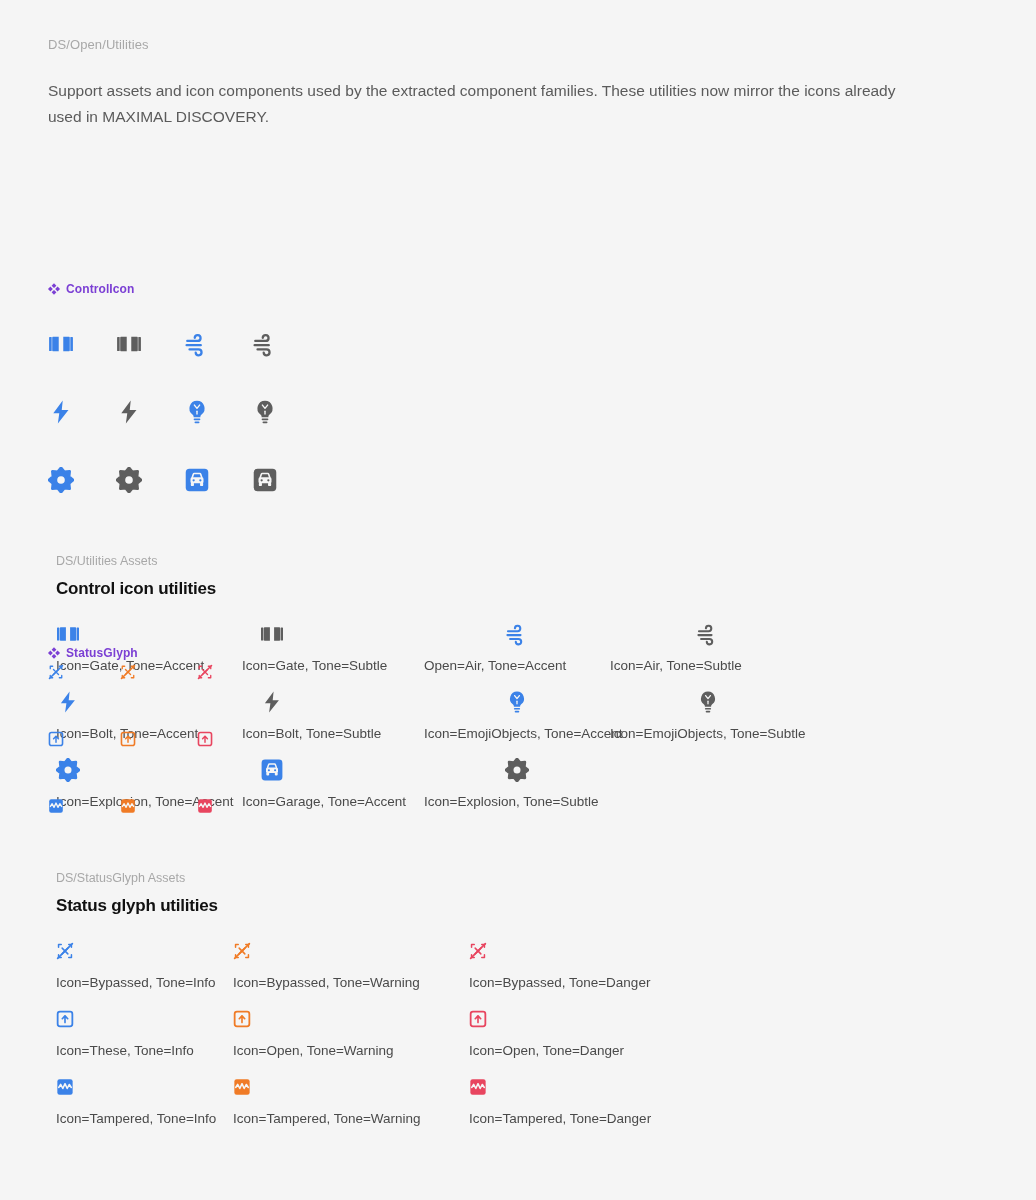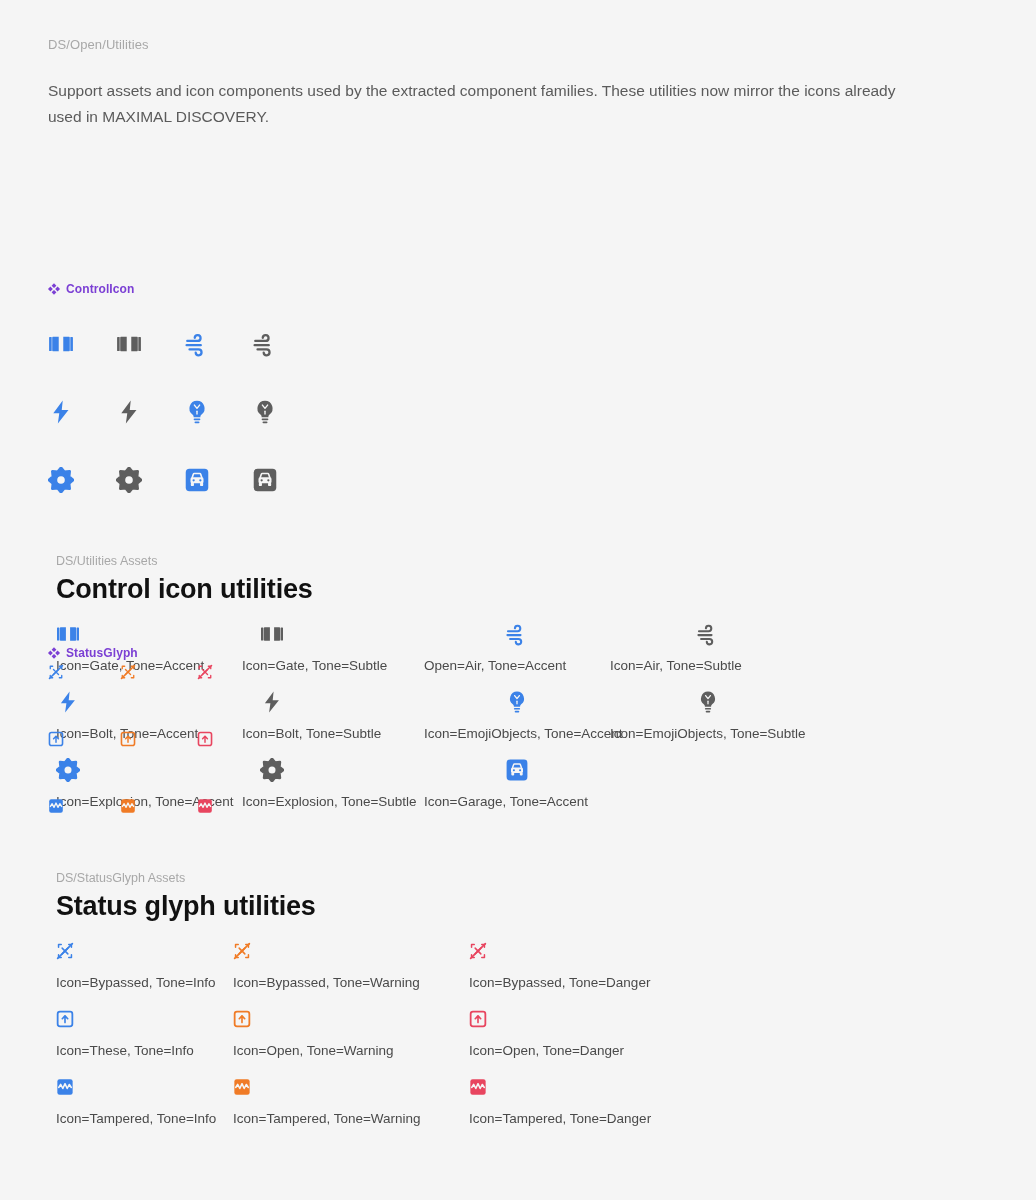--- a/index.html
+++ b/index.html
@@ -67,21 +67,21 @@
   .preview-cell { display: flex; align-items: center; justify-content: flex-start; height: 36px; }
 
   
   .section { position: absolute; left: 48px; margin-left: 8px; }
   .section-eyebrow {
     font-size: 12.5px;
     color: #a8a8a8;
     line-height: 18px;
   }
   .section-title {
-    font-size: 27px;
+    font-size: 17px;
     font-weight: bold;
     color: #111111;
     letter-spacing: -0.2px;
     line-height: 30px;
     margin-top: 4px;
   }
 
   
   .asset-grid {
     margin-top: 14px;
@@ -408,42 +408,42 @@
                 <circle cx="12" cy="12" r="3.5" fill="#f5f5f5"></circle>
               </g>
             </svg>
           </div>
           <div class="asset-label">Icon=Explosion, Tone=Accent</div>
         </div>
         <div class="asset-cell">
           <div class="asset-icon">
             <svg width="24" height="24" viewBox="0 0 24 24">
               <g>
-                <polygon points="12.00,0.80 15.06,4.61 19.92,4.08 19.39,8.94 23.20,12.00 19.39,15.06 19.92,19.92 15.06,19.39 12.00,23.20 8.94,19.39 4.08,19.92 4.61,15.06 0.80,12.00 4.61,8.94 4.08,4.08 8.94,4.61" fill="#5e5e5e" stroke="#5e5e5e" stroke-width="2.6" stroke-linejoin="round"></polygon>
-                <circle cx="12" cy="12" r="3.5" fill="#f5f5f5"></circle>
-              </g>
-            </svg>
-          </div>
-          <div class="asset-label">Icon=Explosion, Tone=Subtle</div>
-        </div>
-        <div class="asset-cell">
-          <div class="asset-icon">
-            <svg width="24" height="24" viewBox="0 0 24 24">
-              <g>
                 <rect x="1.6" y="1.6" width="20.8" height="20.8" rx="3.4" fill="#3b82e8"></rect>
                 <path d="M7.6 9.6 8.6 6.7a1 1 0 0 1 0.95-0.68h4.9a1 1 0 0 1 0.95 0.68l1 2.9" fill="none" stroke="#f5f5f5" stroke-width="1.5" stroke-linecap="round" stroke-linejoin="round"></path>
                 <rect x="6" y="9.5" width="12" height="5.6" rx="1.5" fill="#f5f5f5"></rect>
                 <rect x="6.3" y="14.4" width="2.9" height="3.2" rx="1.1" fill="#f5f5f5"></rect>
                 <rect x="14.8" y="14.4" width="2.9" height="3.2" rx="1.1" fill="#f5f5f5"></rect>
                 <circle cx="8.9" cy="12.3" r="1.05" fill="#3b82e8"></circle>
                 <circle cx="15.1" cy="12.3" r="1.05" fill="#3b82e8"></circle>
               </g>
             </svg>
           </div>
           <div class="asset-label">Icon=Garage, Tone=Accent</div>
+        </div>
+        <div class="asset-cell">
+          <div class="asset-icon">
+            <svg width="24" height="24" viewBox="0 0 24 24">
+              <g>
+                <polygon points="12.00,0.80 15.06,4.61 19.92,4.08 19.39,8.94 23.20,12.00 19.39,15.06 19.92,19.92 15.06,19.39 12.00,23.20 8.94,19.39 4.08,19.92 4.61,15.06 0.80,12.00 4.61,8.94 4.08,4.08 8.94,4.61" fill="#5e5e5e" stroke="#5e5e5e" stroke-width="2.6" stroke-linejoin="round"></polygon>
+                <circle cx="12" cy="12" r="3.5" fill="#f5f5f5"></circle>
+              </g>
+            </svg>
+          </div>
+          <div class="asset-label">Icon=Explosion, Tone=Subtle</div>
         </div>
       </div>
   </div>
 
   <div class="overlay-layer">
     <div class="comp-badge overlay-badge">
       <span class="diamond-icon">
         <svg width="12" height="12" viewBox="0 0 12 12">
             <g fill="#7b3fd4">
               <path d="M6 0.3 L8.4 2.7 L6 5.1 L3.6 2.7Z"></path>

